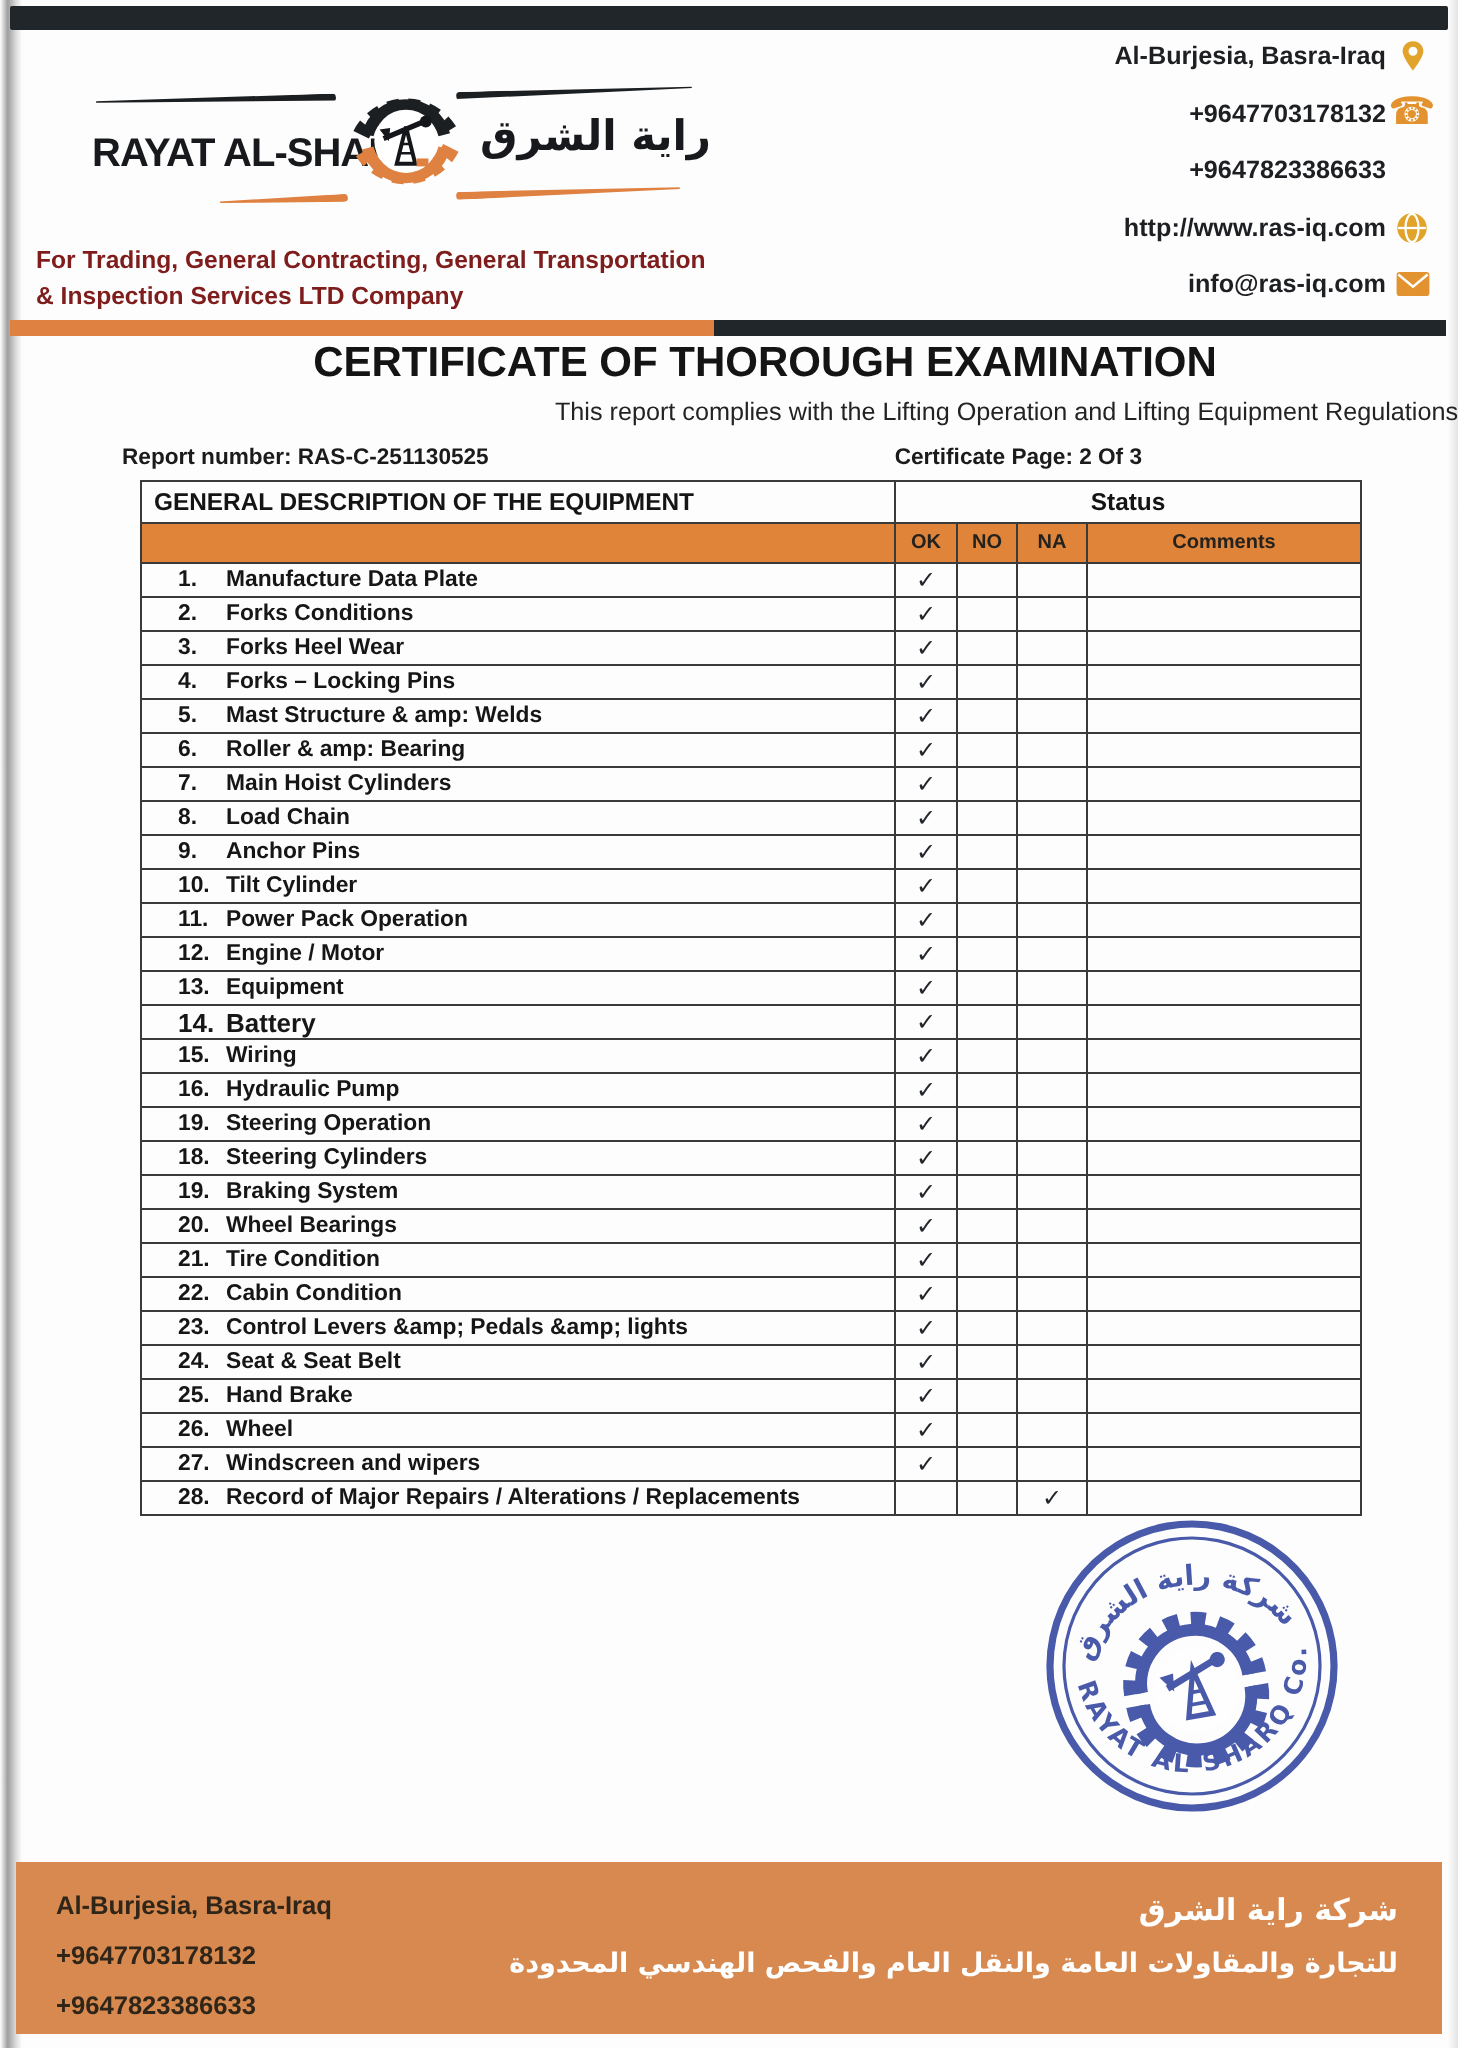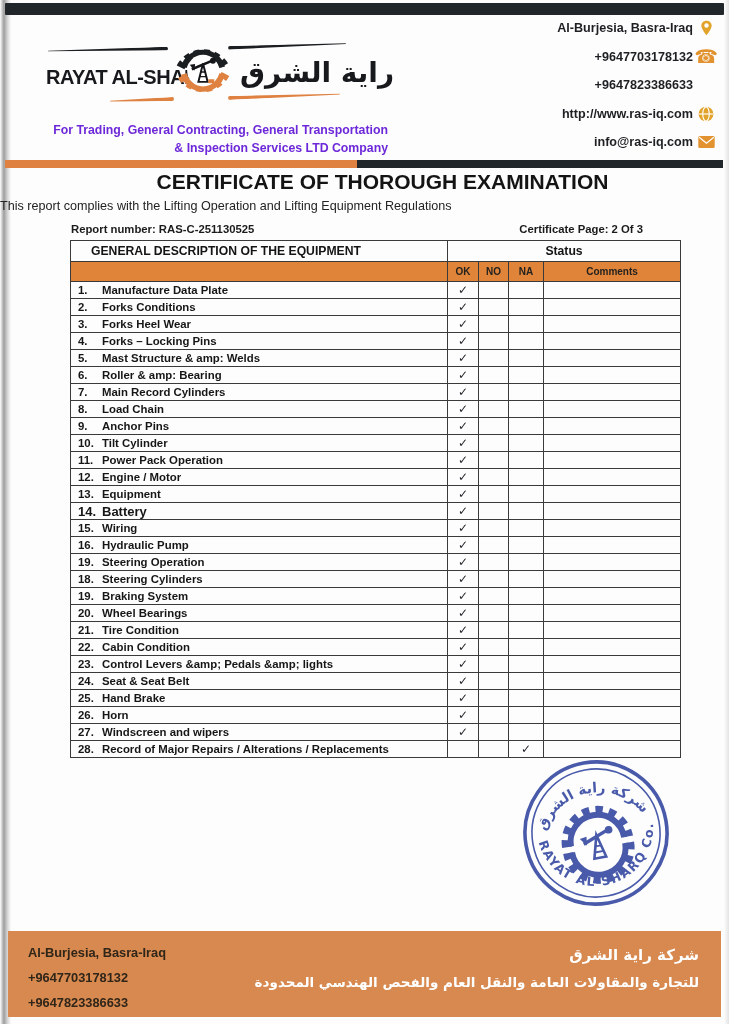--- a/index.html
+++ b/index.html
@@ -10,65 +10,65 @@
   .edge-right { position:absolute; right:0; top:0; width:5px; height:1024px;
     background:linear-gradient(270deg,#e3e3e3 0%,#fdfdfd 100%); }
 
   .top-bar { position:absolute; left:5px; top:3px; width:719px; height:12px; background:#21262b; border-radius:1px; }
 
   
   .logo-block { position:absolute; left:18px; top:20px; width:370px; }
   .name-row { position:relative; height:100px; }
   .name-en { position:absolute; left:28px; top:46px; width:128px; font-size:20px; font-weight:800;
              letter-spacing:-0.5px; color:#17191c; text-align:right; white-space:nowrap; }
-  .name-ar { position:absolute; left:222px; top:36px; width:125px; font-size:28px; font-weight:bold;
+  .name-ar { position:absolute; left:222px; top:36px; width:125px; font-size:21px; font-weight:bold;
              color:#17191c; font-family:"DejaVu Sans", sans-serif; white-space:nowrap; }
   .emblem { position:absolute; left:152px; top:4px; }
   .swoosh { position:absolute; border-radius:3px; }
   .sw-black-l { left:30px; top:28px; width:120px; height:3.5px; background:#1c1f22; transform:rotate(-1.2deg);
                 clip-path:polygon(0 40%,100% 0,100% 100%,0 60%); }
   .sw-black-r { left:210px; top:24px; width:118px; height:3.5px; background:#1c1f22; transform:rotate(-2deg);
                 clip-path:polygon(0 0,100% 40%,100% 60%,0 100%); }
   .sw-orange-l { left:92px; top:78px; width:64px; height:4px; background:#DF8140; transform:rotate(-2deg);
                 clip-path:polygon(0 40%,100% 0,100% 100%,0 60%); }
   .sw-orange-r { left:210px; top:74px; width:112px; height:4px; background:#DF8140; transform:rotate(-2deg);
                 clip-path:polygon(0 0,100% 40%,100% 60%,0 100%); }
-  .tagline { width:100%; text-align:right; font-size:12.3px; font-weight:bold; color:#6d28d9; line-height:16px; margin-top:2px; }
+  .tagline { width:100%; text-align:left; font-size:12.3px; font-weight:bold; color:#7f1d1d; line-height:16px; margin-top:2px; }
 
   
   .contacts { position:absolute; right:10px; top:14px; display:flex; flex-direction:column; }
   .contact-line { display:flex; align-items:center; justify-content:flex-end; height:28.5px; }
   .contact-text { font-size:12.6px; font-weight:600; color:#1d1f22; }
   .contact-icon { width:26px; height:22px; display:flex; align-items:center; justify-content:center; }
   .phone-glyph { font-size:19px; color:#E2932F; line-height:1; font-family:"DejaVu Sans",sans-serif; }
 
   
   .divider-orange { position:absolute; left:5px; top:160px; width:352px; height:8px; background:#DF8140; }
   .divider-black  { position:absolute; left:357px; top:160px; width:366px; height:8px; background:#21262b; }
 
   
   .doc-title { position:absolute; left:0; top:170px; width:729px; text-align:center;
                font-size:21px; font-weight:800; color:#141414;padding-left:36px; }
-  .doc-subtitle { position:absolute; left:0; top:199px; width:729px; text-align:left;
+  .doc-subtitle { position:absolute; left:0; top:199px; width:729px; text-align:right;
                   font-size:12.6px; font-weight:500; color:#232323; }
 
   
-  .meta-row { position:absolute; left:71px; top:223px; width:572px; display:flex; justify-content:space-between;
+  .meta-row { position:absolute; left:61px; top:223px; width:510px; display:flex; justify-content:space-between;
               font-size:11.3px; font-weight:600; color:#1b1b1b;gap:35px; }
 
   
   table.checklist { position:absolute; left:70px; top:240px; width:610px; border-collapse:collapse;
                     border:1.5px solid #3a3a3a; table-layout:fixed; }
   table.checklist td, table.checklist th { border:1px solid #3a3a3a; overflow:hidden; white-space:nowrap; }
   .hdr1 td { height:21px; font-size:12.2px; font-weight:bold; color:#141414; }
-  .desc-hdr { padding-left:20px; text-align:left; }
+  .desc-hdr { padding-left:6px; text-align:left; }
   .status-hdr { text-align:center; font-size:13px; }
   .hdr2 td { height:20px; background:#E08439; text-align:center; font-size:10px; font-weight:bold; color:#24221f; }
   tbody td { height:17px; }
-  td.c-desc { padding-left:7px; font-size:11.4px; font-weight:bold; color:#161616; }
+  td.c-desc { padding-left:18px; font-size:11.4px; font-weight:bold; color:#161616; }
   td.c-desc .num { display:inline-block; min-width:24px; }
   tr.big-row td.c-desc { font-size:13px; }
   td.c-st { text-align:center; font-size:12px; color:#22252a; font-family:"DejaVu Sans",sans-serif; font-style:italic; }
 
   
   .stamp { position:absolute; left:521px; top:758px; width:150px; height:150px;
            transform:rotate(-10deg); opacity:0.93; }
   .stamp text { font-family:"DejaVu Sans",sans-serif; }
 
   
@@ -242,21 +242,21 @@
         <span class="num">6.</span><span>Roller &amp; amp: Bearing</span>
       </td>
       <td class="c-st">✓</td>
       <td class="c-st"></td>
       <td class="c-st"></td>
       <td class="c-st"></td>
     </tr>
 
     <tr>
       <td class="c-desc">
-        <span class="num">7.</span><span>Main Record Cylinders</span>
+        <span class="num">7.</span><span>Main Hoist Cylinders</span>
       </td>
       <td class="c-st">✓</td>
       <td class="c-st"></td>
       <td class="c-st"></td>
       <td class="c-st"></td>
     </tr>
 
     <tr>
       <td class="c-desc">
         <span class="num">8.</span><span>Load Chain</span>
@@ -432,21 +432,21 @@
         <span class="num">25.</span><span>Hand Brake</span>
       </td>
       <td class="c-st">✓</td>
       <td class="c-st"></td>
       <td class="c-st"></td>
       <td class="c-st"></td>
     </tr>
 
     <tr>
       <td class="c-desc">
-        <span class="num">26.</span><span>Horn</span>
+        <span class="num">26.</span><span>Wheel</span>
       </td>
       <td class="c-st">✓</td>
       <td class="c-st"></td>
       <td class="c-st"></td>
       <td class="c-st"></td>
     </tr>
 
     <tr>
       <td class="c-desc">
         <span class="num">27.</span><span>Windscreen and wipers</span>

